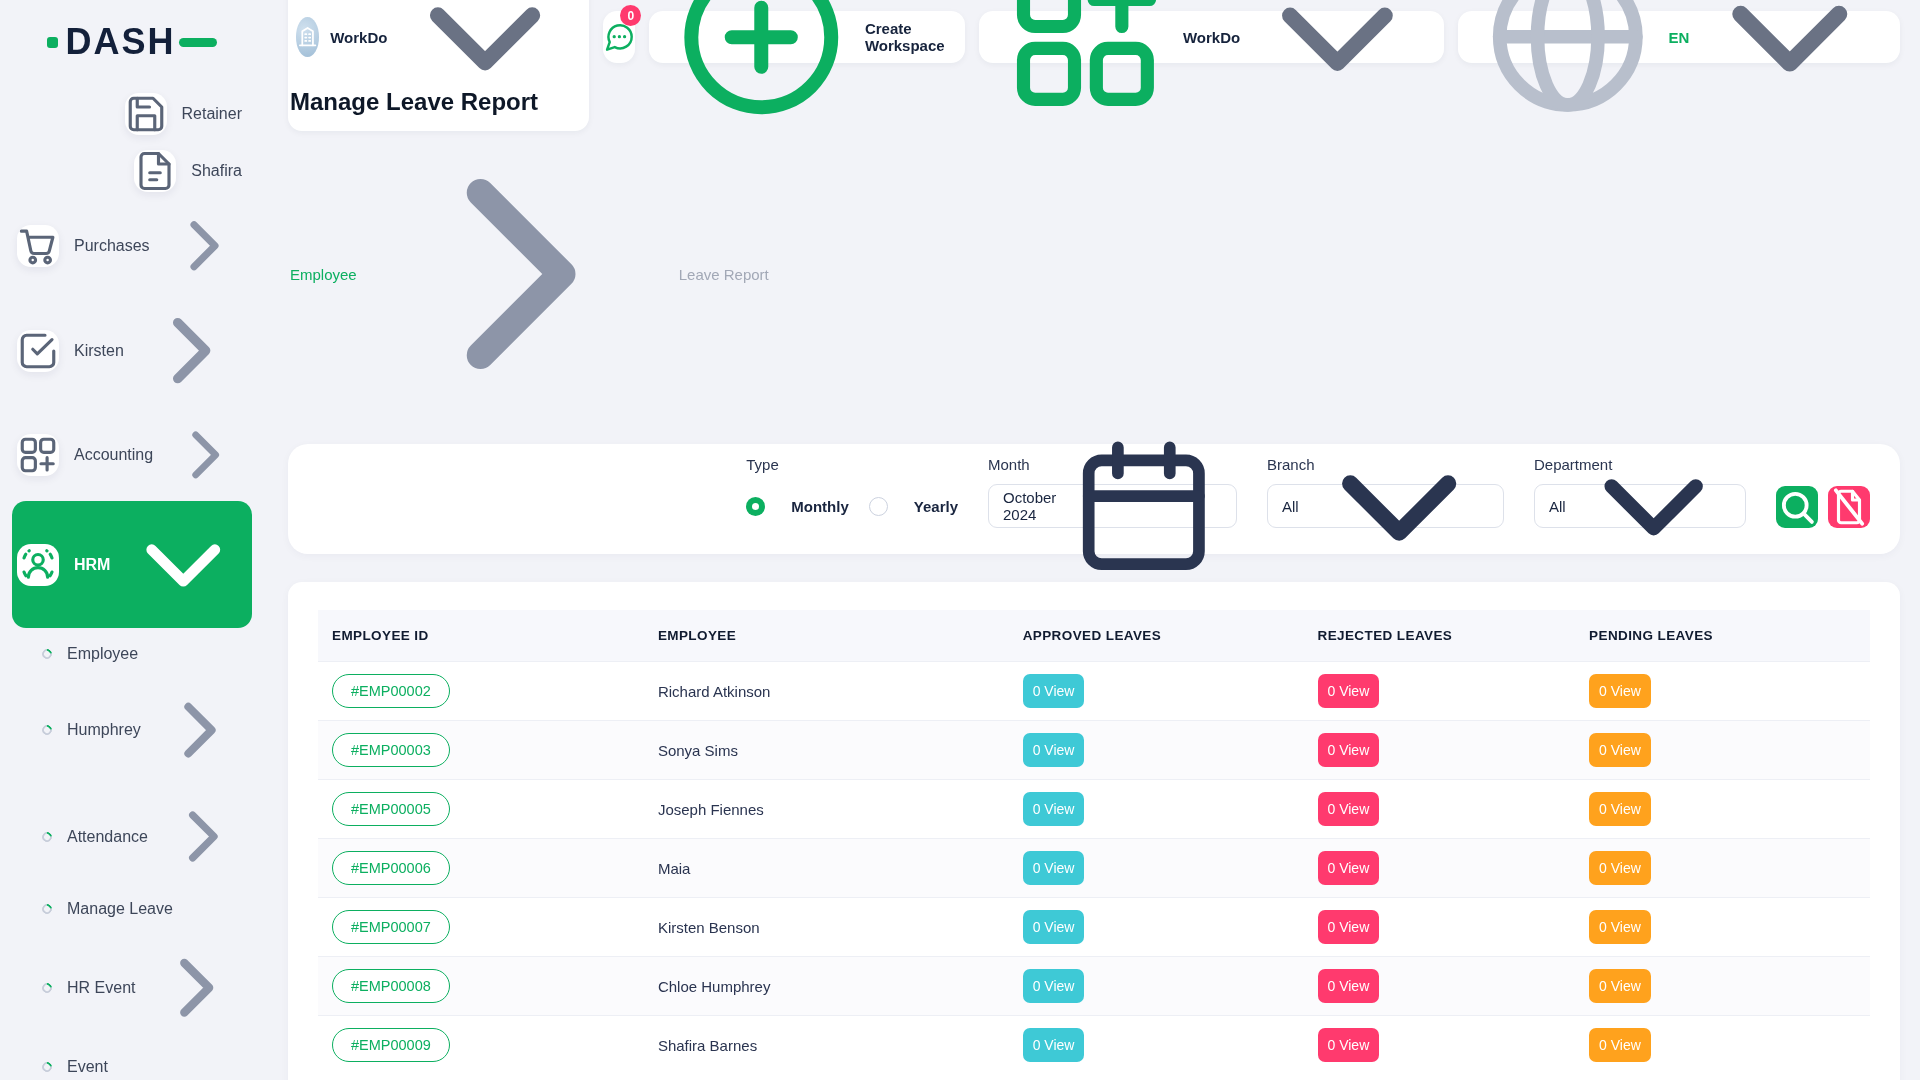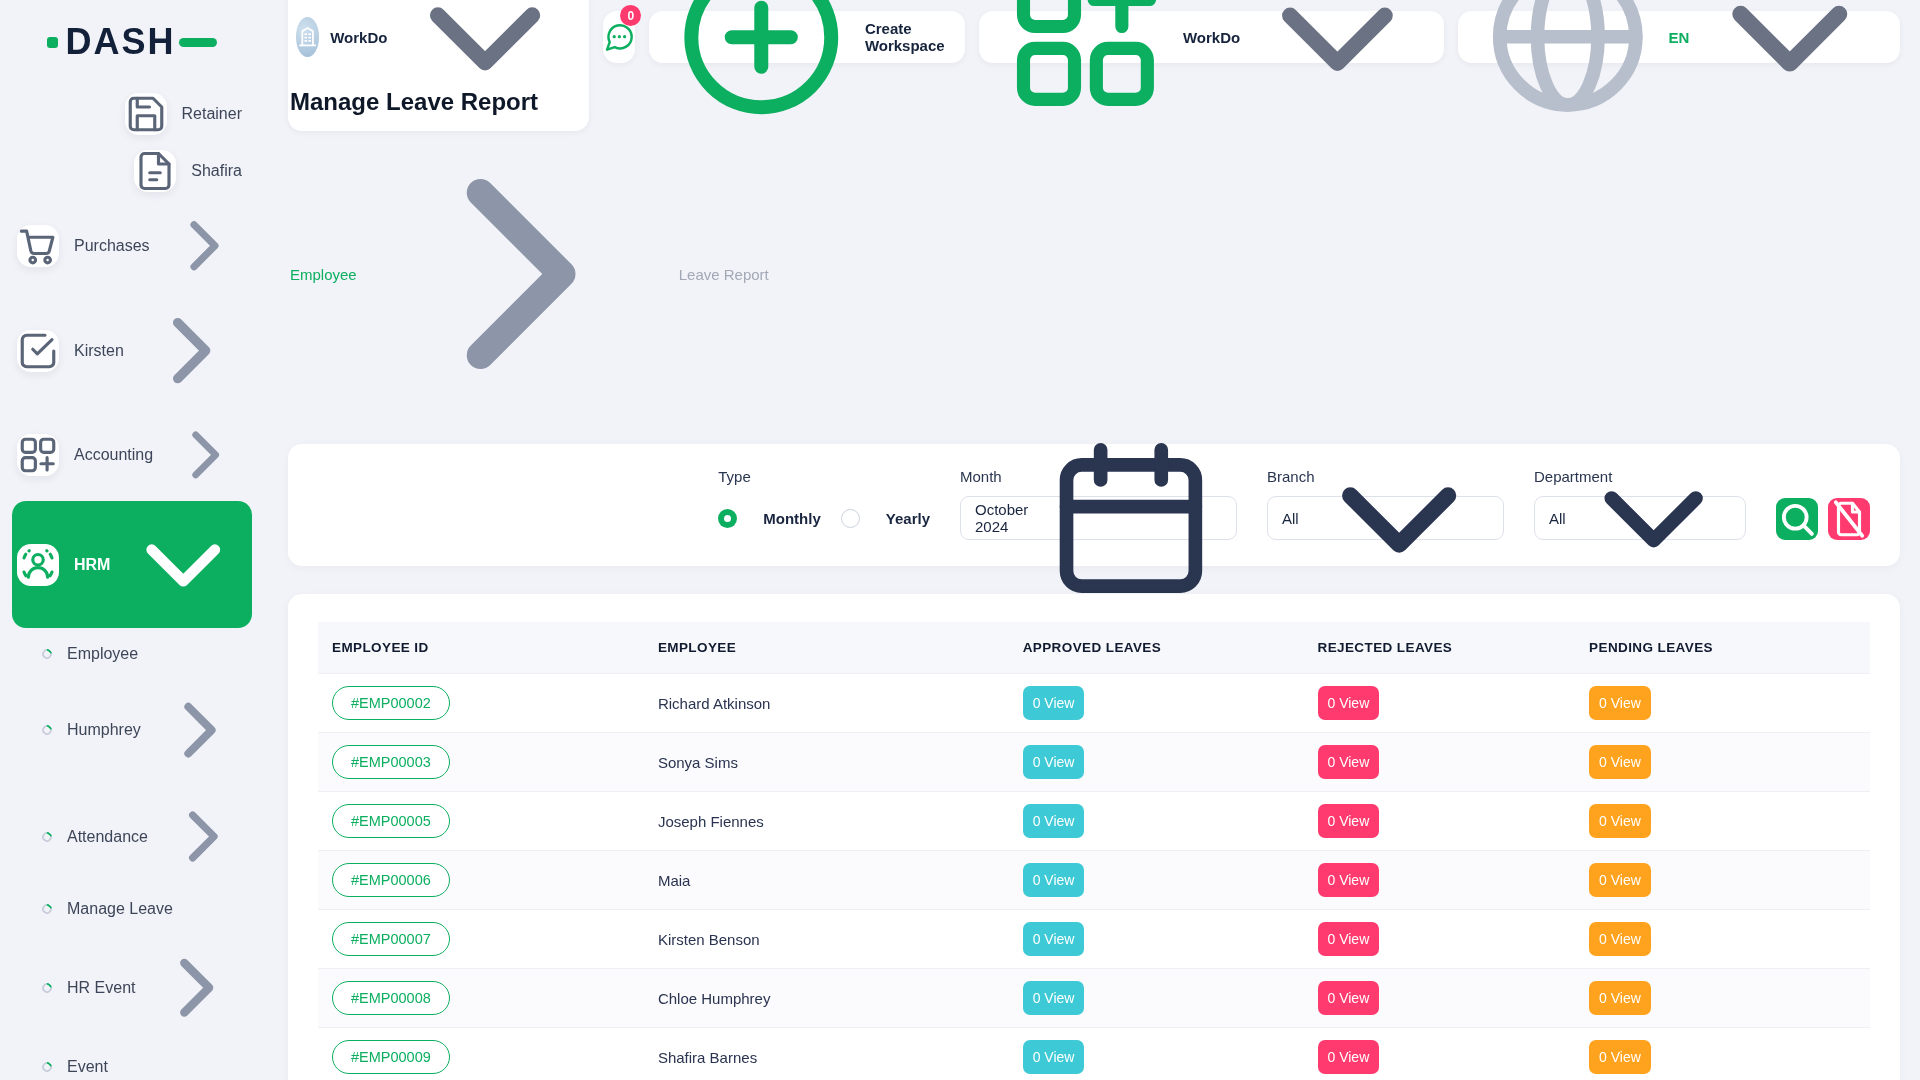--- a/index.html
+++ b/index.html
@@ -77,40 +77,40 @@
   .pill-btn .chev svg { width:14px; height:14px; }
   .lang-label { color:var(--accent,#0caf60); font-weight:700; }
   
   .page-title { font-size:24px; font-weight:700; color:#0e1828; margin:14px 2px 8px; }
   .breadcrumb { display:flex; align-items:center; gap:11px; font-size:15px; color:#a2a8b6; margin:0 2px 20px; }
   .breadcrumb .home { color:var(--accent,#0caf60); cursor:pointer; }
   .breadcrumb .sep { color:#8d95a8; display:flex; }
   .breadcrumb .sep svg { width:13px; height:13px; }
   
   .filter-card {
-    background:#fff; border-radius:14px; padding:24px 30px 26px;
+    background:#fff; border-radius:20px; padding:12px 30px 26px;
     display:flex; justify-content:flex-end; align-items:flex-end; gap:30px;
     box-shadow:0 2px 8px rgba(25,35,65,.04);
   }
   .fgroup { display:flex; flex-direction:column; }
   .fgroup-label { font-size:15px; color:#2a3550; margin-bottom:11px; font-weight:500; }
   .radio-row { height:44px; display:flex; align-items:center; gap:20px; }
   .radio { display:flex; align-items:center; gap:26px; font-size:15px; font-weight:600; color:#19253f; cursor:pointer; }
   .radio-dot { width:19px; height:19px; border-radius:50%; position:relative; flex:0 0 19px; }
   .radio-dot.on { background:var(--accent,#0caf60); }
   .radio-dot.on::after { content:""; position:absolute; inset:6px; border-radius:50%; background:#fff; }
   .radio-dot.off { border:1.5px solid #ccd2df; background:#fff; }
   .ctl {
     height:44px; border:1px solid #dde1ea; border-radius:9px; background:#fff;
     display:flex; align-items:center; justify-content:space-between; gap:10px;
     padding:0 14px; font-size:15px; color:#19253f; cursor:pointer;
   }
   .ctl .ctl-ic { color:#2a3550; display:flex; }
   .ctl .ctl-ic svg { width:17px; height:17px; }
-  .ctl-month { width:277px; }
+  .ctl-month { width:249px; }
   .ctl-branch { width:237px; }
   .ctl-dept  { width:212px; }
   .fbuttons { display:flex; gap:10px; }
   .sq-btn {
     width:42px; height:42px; border-radius:9px; border:none; cursor:pointer;
     display:flex; align-items:center; justify-content:center; color:#fff;
   }
   .sq-btn svg { width:19px; height:19px; }
   .sq-btn.search { background:var(--accent,#0caf60); }
   .sq-btn.reset  { background:var(--danger,#ff3a6e); }

